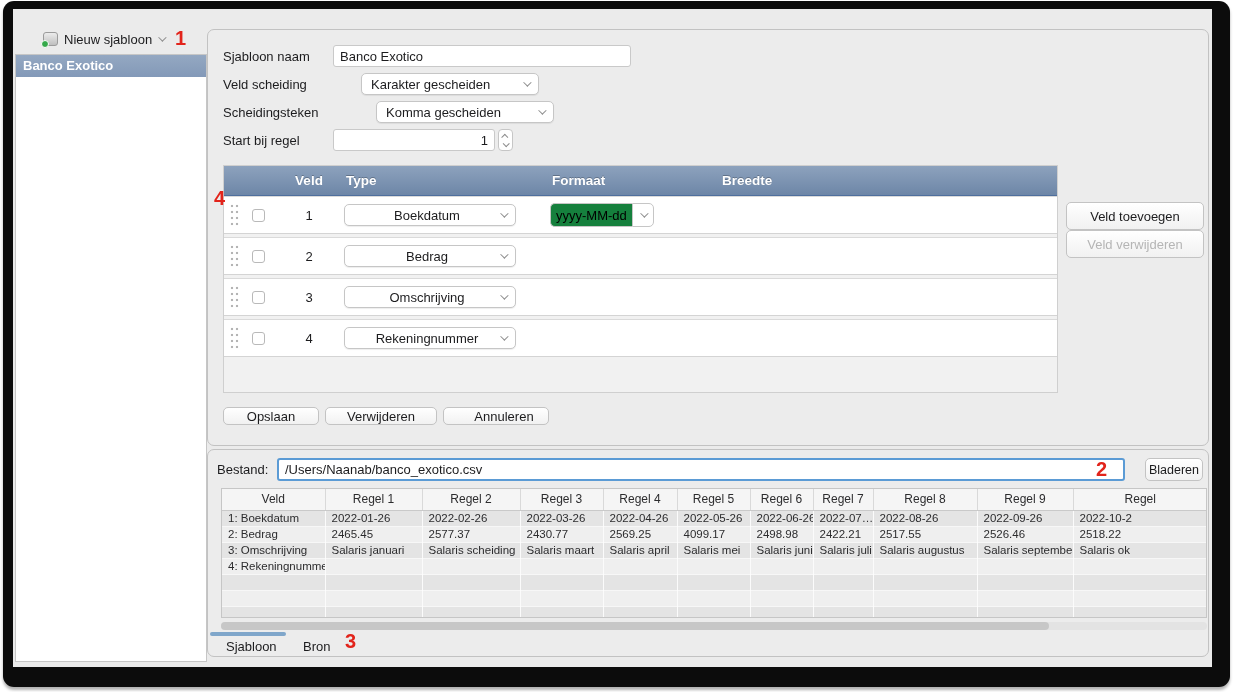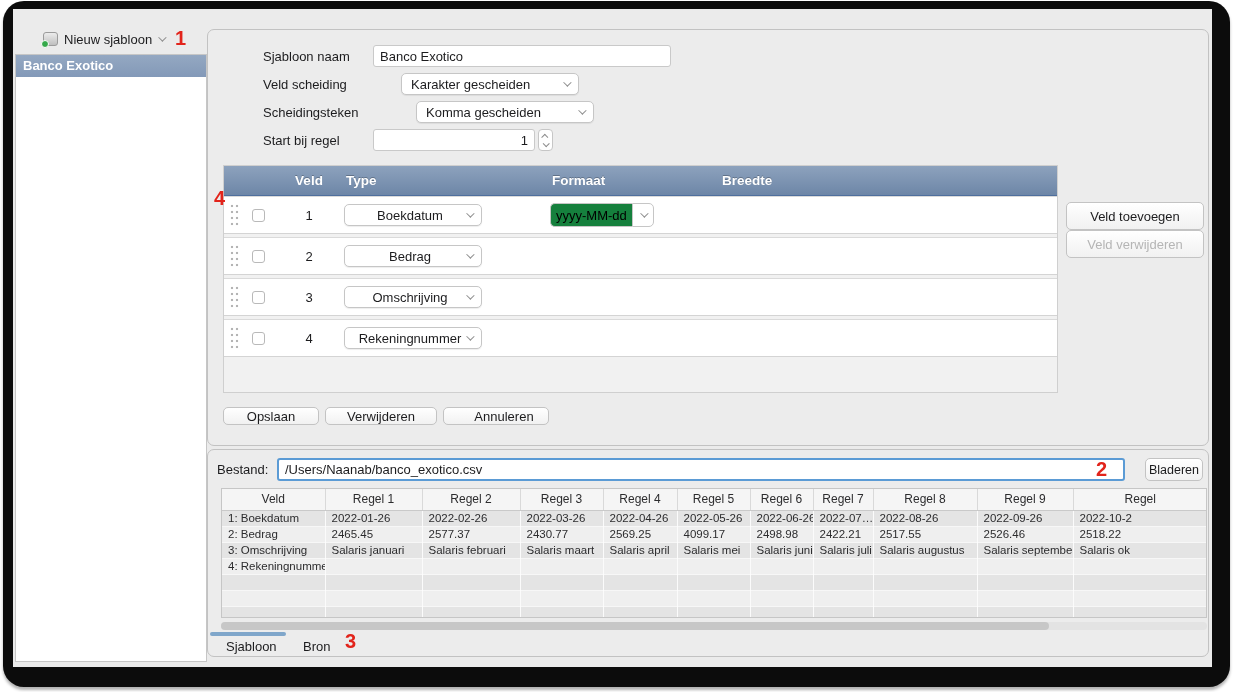--- a/index.html
+++ b/index.html
@@ -1,20 +1,20 @@
 <!DOCTYPE html>
 <html><head>
 <meta charset="utf-8">
 <style>
   * { margin:0; padding:0; box-sizing:border-box; }
   html,body { width:1234px; height:692px; background:#ffffff; font-family:"Liberation Sans", sans-serif; }
   .stage { position:relative; width:1234px; height:692px; overflow:hidden; }
 
   .window-frame { position:absolute; left:3px; top:1px; width:1227px; height:686px;
-    background:#0c0c0c; border-radius:21px; box-shadow:0 3px 3px rgba(0,0,0,.3); }
+    background:#0c0c0c; border-radius:11px; box-shadow:0 3px 3px rgba(0,0,0,.3); }
   .app { position:absolute; left:10px; top:8px; width:1199px; height:658px; background:#ebebeb; }
 
   
   .new-template { position:absolute; left:30px; top:19px; height:22px; display:flex; align-items:center; gap:6px; cursor:default; }
   .cube-icon { position:relative; width:15px; height:14px; background:linear-gradient(#ececec,#bfbfbf);
     border:1px solid #9b9b9b; border-radius:3px; }
   .cube-icon .badge { position:absolute; left:-3px; bottom:-3px; width:8px; height:8px; border-radius:50%;
     background:#35a94a; border:1px solid #ffffff; }
   .new-template .lbl { font-size:13px; color:#1c1c1e; }
   .chev { display:inline-block; width:6px; height:6px; border-right:1.6px solid #8d8d8d; border-bottom:1.6px solid #8d8d8d; transform:rotate(45deg) translateY(-2px); }
@@ -24,21 +24,21 @@
   .sidebar-item { height:22px; line-height:22px; padding-left:7px; font-size:13px; }
   .sidebar-item.selected { background:linear-gradient(#94a8c2,#8399b8); color:#ffffff; font-weight:bold; }
 
   
   .panel { position:absolute; background:#ececec; border:1px solid #c2c2c2; border-radius:7px; }
   .top-panel { left:194px; top:20px; width:1002px; height:417px; }
   .bottom-panel { left:194px; top:440px; width:1002px; height:208px; }
 
   
   .form-row { position:absolute; left:15px; height:24px; display:flex; align-items:center; }
-  .form-row .flabel { width:110px; font-size:13px; color:#1c1c1e;margin-left:40px; }
+  .form-row .flabel { width:110px; font-size:13px; color:#1c1c1e; }
   .tinput { height:22px; border:1px solid #c9c9c9; border-radius:3px; background:#fff; font-size:13px;
     font-family:"Liberation Sans", sans-serif; padding:0 6px; color:#1c1c1e; outline:none; }
   .select { height:22px; background:#fff; border:1px solid #c6c6c6; border-radius:5px;
     box-shadow:0 1px 1px rgba(0,0,0,.07); display:flex; align-items:center; padding:0 9px; font-size:13px; color:#1c1c1e; }
   .select .sval { flex:1; }
   .stepper { width:15px; height:22px; margin-left:3px; background:#fff; border:1px solid #c6c6c6; border-radius:4px;
     display:flex; flex-direction:column; align-items:center; justify-content:center; gap:3px; }
   .stepper .up { transform:rotate(-135deg) translateY(-1px); }
   .stepper .dn { transform:rotate(45deg) translateY(-1px); }
   .stepper .chev { width:5px; height:5px; }
@@ -48,21 +48,21 @@
   .fgrid { display:grid; grid-template-columns:20px 34px 62px 206px 170px 1fr; align-items:center; }
   .fheader { height:30px; background:linear-gradient(#8da2bd,#6d86a7); border-bottom:1px solid #4f6f9d; }
   .fheader .hcell { color:#fff; font-weight:bold; font-size:13.5px; text-shadow:0 -1px 0 rgba(0,0,0,.25); padding-left:6px; }
   .fheader .hcell.center { text-align:center; padding-left:0; }
   .frow { height:38px; background:#ffffff; border-top:1px solid #dadada; border-bottom:1px solid #d4d4d4; margin-bottom:3px; }
   .drag { width:9px; height:23px; margin-left:6px;
     background-image:radial-gradient(circle at 2px 2px, #b4b4b4 1.1px, transparent 1.6px);
     background-size:5px 6px; cursor:grab; }
   .cb { width:13px; height:13px; background:#fff; border:1px solid #b9b9b9; border-radius:3px; margin-left:8px; }
   .rownum { text-align:center; font-size:13px; color:#1c1c1e; }
-  .type-select { width:138px; margin-left:4px; }
+  .type-select { width:172px; margin-left:4px; }
   .type-select .sval { text-align:center; }
   .combo { display:flex; height:24px; margin-left:4px; width:104px; }
   .combo .cinput { width:82px; height:24px; border:1px solid #c6c6c6; border-right:none; border-radius:5px 0 0 5px;
     background:#15803d; font-size:13px; padding:0 5px; font-family:"Liberation Sans", sans-serif; outline:none; }
   .combo .carrow { width:22px; height:24px; border:1px solid #c6c6c6; border-radius:0 5px 5px 0; background:#fff;
     display:flex; align-items:center; justify-content:center; }
 
   .btn { background:linear-gradient(#ffffff,#f1f1f1); border:1px solid #c3c3c3; border-radius:5px;
     font-size:13px; color:#1c1c1e; font-family:"Liberation Sans", sans-serif; display:flex; align-items:center; justify-content:center; }
   .btn.disabled { color:#b5b5b5; }
@@ -274,21 +274,21 @@
             <td>4099.17</td>
             <td>2498.98</td>
             <td>2422.21</td>
             <td>2517.55</td>
             <td>2526.46</td>
             <td>2518.22</td>
           </tr>
           <tr>
             <td>3: Omschrijving</td>
             <td>Salaris januari</td>
-            <td>Salaris februari</td>
+            <td>Salaris scheiding</td>
             <td>Salaris maart</td>
             <td>Salaris april</td>
             <td>Salaris mei</td>
             <td>Salaris juni</td>
             <td>Salaris juli</td>
             <td>Salaris augustus</td>
             <td>Salaris september</td>
             <td>Salaris ok</td>
           </tr>
           <tr>

